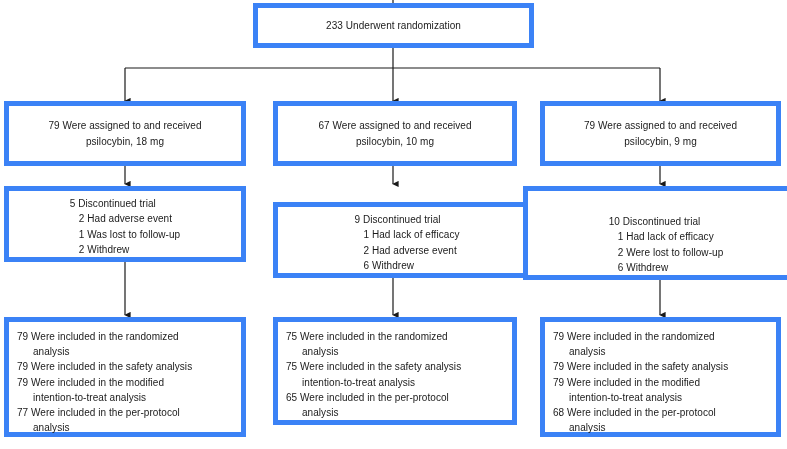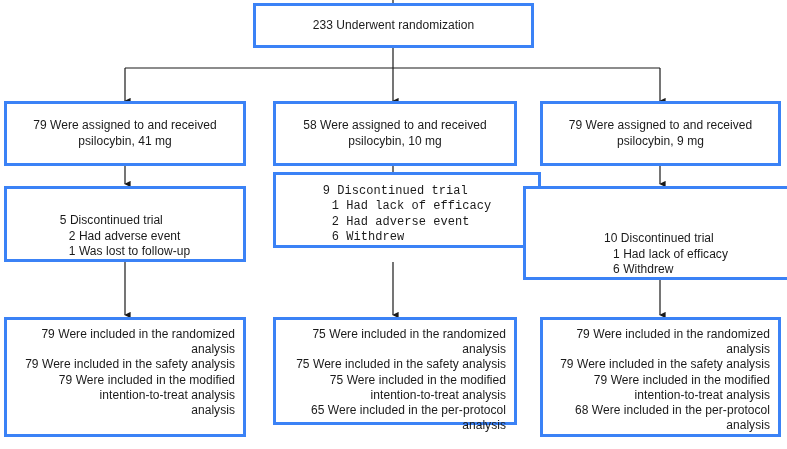--- a/index.html
+++ b/index.html
@@ -22,23 +22,23 @@
     position: absolute;
     left: 0;
     top: 0;
     width: 787px;
     height: 449px;
     pointer-events: none;
   }
   .node {
     position: absolute;
     box-sizing: border-box;
-    border: 3px solid #3b82f6;
+    border: 5px solid #3b82f6;
     background: #ffffff;
-    font-size: 12px;
+    font-size: 10px;
     line-height: 15.2px;
     color: #1a1a1a;
     letter-spacing: 0.05px;
   }
   .node .inner {
     padding: 0;
   }
   .node-center {
     display: flex;
     align-items: center;
@@ -48,21 +48,21 @@
   .node-centerblock {
     display: flex;
     align-items: flex-end;
     justify-content: center;
   }
   .node-centerblock .inner {
     text-align: left;
     display: inline-block;
   }
   .node-left .inner {
-    text-align: right;
+    text-align: left;
     padding: 7px 8px 0 8px;
   }
   .line {
     white-space: pre;
   }
   .line.indent1 {
     padding-left: 9px;
   }
   .line.hang {
     padding-left: 16px;
@@ -102,82 +102,84 @@
     <line x1="660" y1="280" x2="660" y2="315" stroke="#1a1a1a" stroke-width="1.2" marker-end="url(#arrowhead)"></line>
   </svg>
 
   <div class="node node-center" style="left:253px; top:3px; width:281px; height:45px;">
     <span class="title-text">233 Underwent randomization</span>
   </div>
 
   <div class="node node-center" style="left:4px; top:101px; width:242px; height:65px;">
     <div class="inner">
       <div class="line">79 Were assigned to and received</div>
-      <div class="line">psilocybin, 41 mg</div>
+      <div class="line">psilocybin, 18 mg</div>
     </div>
   </div>
 
   <div class="node node-centerblock" style="left:4px; top:186px; width:242px; height:76px;">
     <div class="inner">
       <div class="line">5 Discontinued trial</div>
       <div class="line indent1">2 Had adverse event</div>
       <div class="line indent1">1 Was lost to follow-up</div>
+      <div class="line indent1">2 Withdrew</div>
     </div>
   </div>
 
   <div class="node node-left" style="left:4px; top:317px; width:242px; height:120px;">
     <div class="inner">
       <div class="line">79 Were included in the randomized</div>
       <div class="line hang">analysis</div>
       <div class="line">79 Were included in the safety analysis</div>
       <div class="line">79 Were included in the modified</div>
       <div class="line hang">intention-to-treat analysis</div>
+      <div class="line">77 Were included in the per-protocol</div>
       <div class="line hang">analysis</div>
     </div>
   </div>
 
   <div class="node node-center" style="left:273px; top:101px; width:244px; height:65px;">
     <div class="inner">
-      <div class="line">58 Were assigned to and received</div>
+      <div class="line">67 Were assigned to and received</div>
       <div class="line">psilocybin, 10 mg</div>
     </div>
   </div>
 
-  <div class="node node-centerblock" style="left:273px; top:172px; width:268px; height:76px;font-family:Liberation Mono, monospace;">
+  <div class="node node-centerblock" style="left:273px; top:202px; width:268px; height:76px;">
     <div class="inner">
       <div class="line">9 Discontinued trial</div>
       <div class="line indent1">1 Had lack of efficacy</div>
       <div class="line indent1">2 Had adverse event</div>
       <div class="line indent1">6 Withdrew</div>
     </div>
   </div>
 
   <div class="node node-left" style="left:273px; top:317px; width:244px; height:108px;">
     <div class="inner">
       <div class="line">75 Were included in the randomized</div>
       <div class="line hang">analysis</div>
       <div class="line">75 Were included in the safety analysis</div>
-      <div class="line">75 Were included in the modified</div>
       <div class="line hang">intention-to-treat analysis</div>
       <div class="line">65 Were included in the per-protocol</div>
       <div class="line hang">analysis</div>
     </div>
   </div>
 
   <div class="node node-center" style="left:540px; top:101px; width:241px; height:65px;">
     <div class="inner">
       <div class="line">79 Were assigned to and received</div>
       <div class="line">psilocybin, 9 mg</div>
     </div>
   </div>
 
   <div class="node node-centerblock" style="left:523px; top:186px; width:286px; height:94px;">
     <div class="inner">
       <div class="line">10 Discontinued trial</div>
       <div class="line indent1">1 Had lack of efficacy</div>
+      <div class="line indent1">2 Were lost to follow-up</div>
       <div class="line indent1">6 Withdrew</div>
     </div>
   </div>
 
   <div class="node node-left" style="left:540px; top:317px; width:241px; height:120px;">
     <div class="inner">
       <div class="line">79 Were included in the randomized</div>
       <div class="line hang">analysis</div>
       <div class="line">79 Were included in the safety analysis</div>
       <div class="line">79 Were included in the modified</div>

